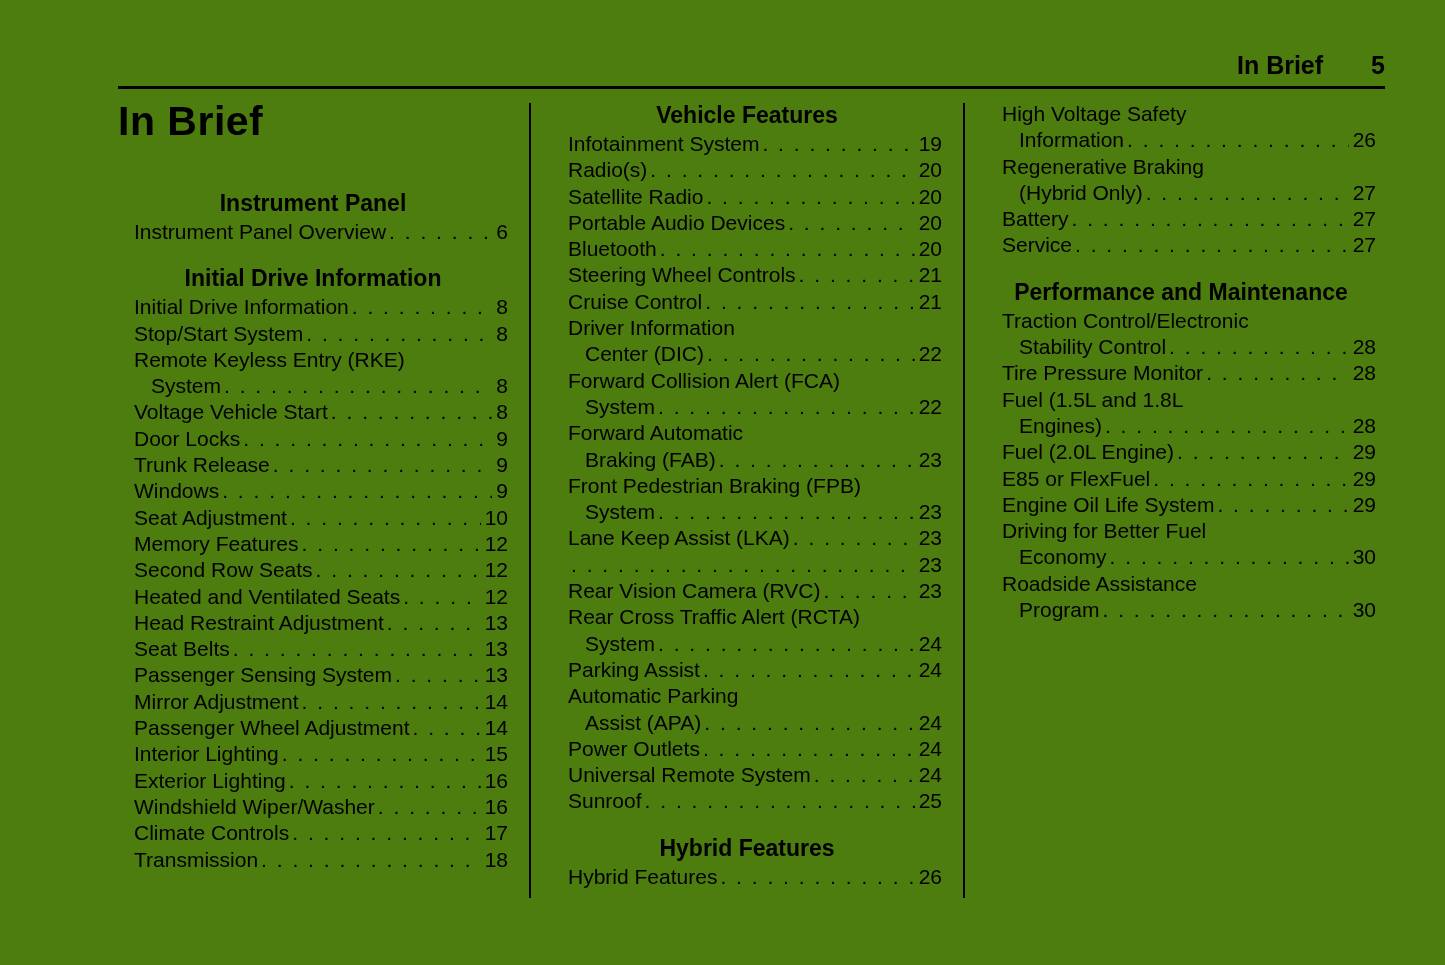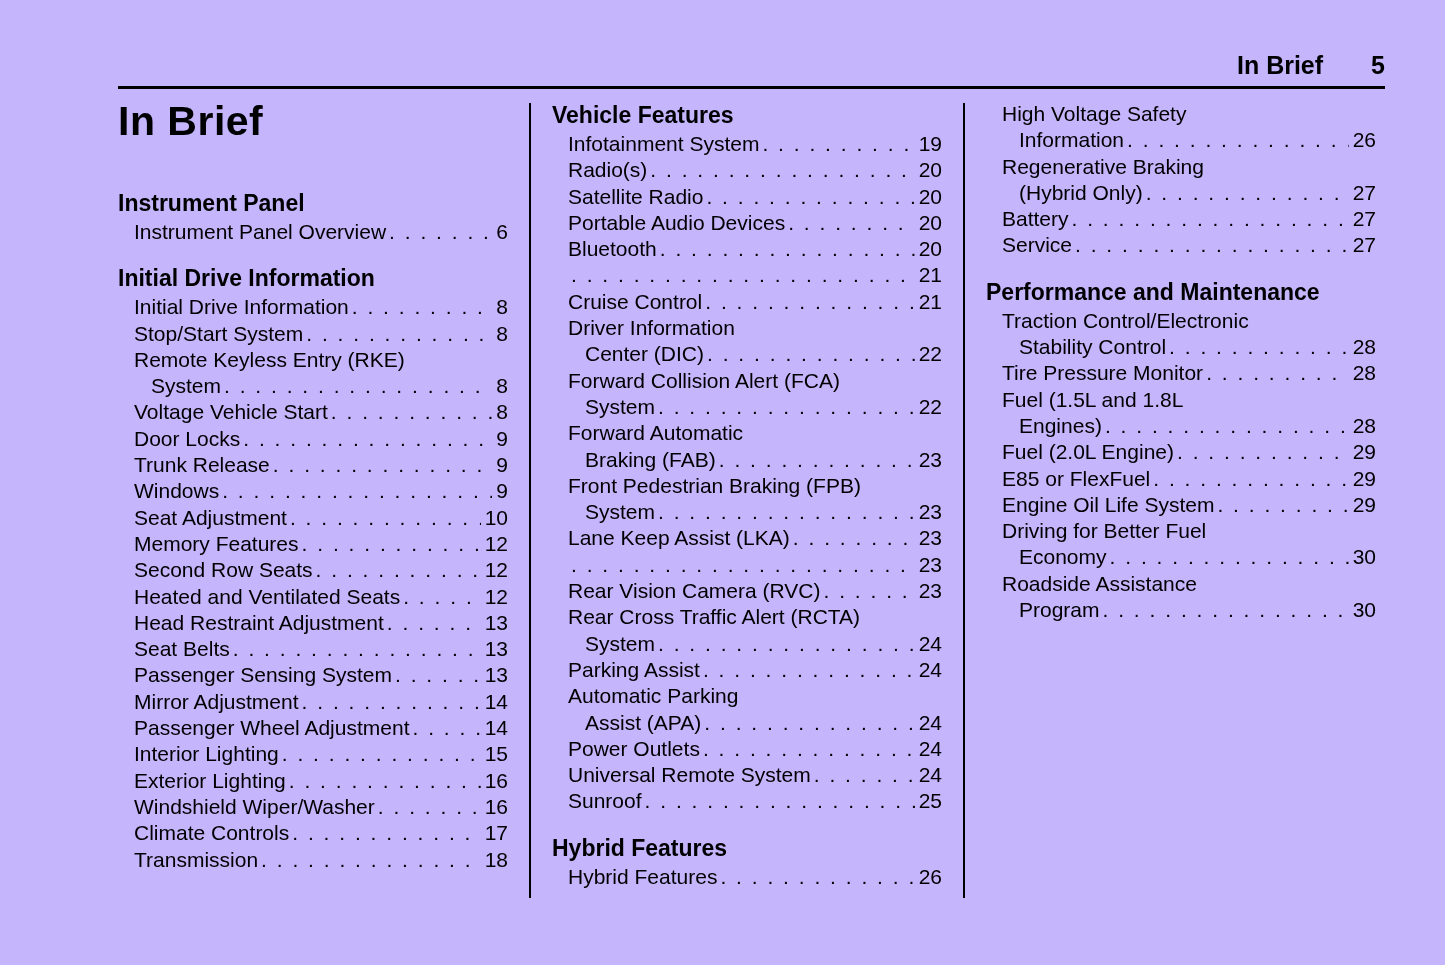--- a/index.html
+++ b/index.html
@@ -1,21 +1,21 @@
 <!DOCTYPE html>
 <html><head>
 <meta charset="utf-8">
 <style>
   html, body { margin: 0; padding: 0; background: #ffffff; }
   .page {
     position: relative;
     width: 1445px;
     height: 965px;
     box-sizing: border-box;
-    background: #c4b5fd;
+    background: #4d7c0f;
     color: #000000;
     font-family: "Liberation Sans", sans-serif;
     padding: 50px 60px 0 118px;
     overflow: hidden;
   }
   
   .header-row {
     display: flex;
     justify-content: flex-end;
     align-items: baseline;
@@ -49,20 +49,21 @@
     font-weight: bold;
     margin: -4px 0 44px 0;
     letter-spacing: 0.5px;
   }
   .section { margin-bottom: 19px; }
   .section-heading {
     font-size: 23px;
     line-height: 29px;
     font-weight: bold;
     margin-bottom: 1px;
+    text-align: center;
   }
   .entry-line {
     display: flex;
     align-items: baseline;
     font-size: 21px;
     line-height: 26.3px;
     padding-left: 16px;
   }
   .entry-line.wrap-first { display: block; }
   .entry-line.wrap-second { padding-left: 33px; }
@@ -288,20 +289,21 @@
           </div>
           <div class="entry">
             <div class="entry-line">
               <span class="entry-label">Bluetooth</span>
               <span class="dot-leader"></span>
               <span class="entry-page">20</span>
             </div>
           </div>
           <div class="entry">
             <div class="entry-line">
+              <span class="entry-label">Steering Wheel Controls</span>
               <span class="dot-leader"></span>
               <span class="entry-page">21</span>
             </div>
           </div>
           <div class="entry">
             <div class="entry-line">
               <span class="entry-label">Cruise Control</span>
               <span class="dot-leader"></span>
               <span class="entry-page">21</span>
             </div>

